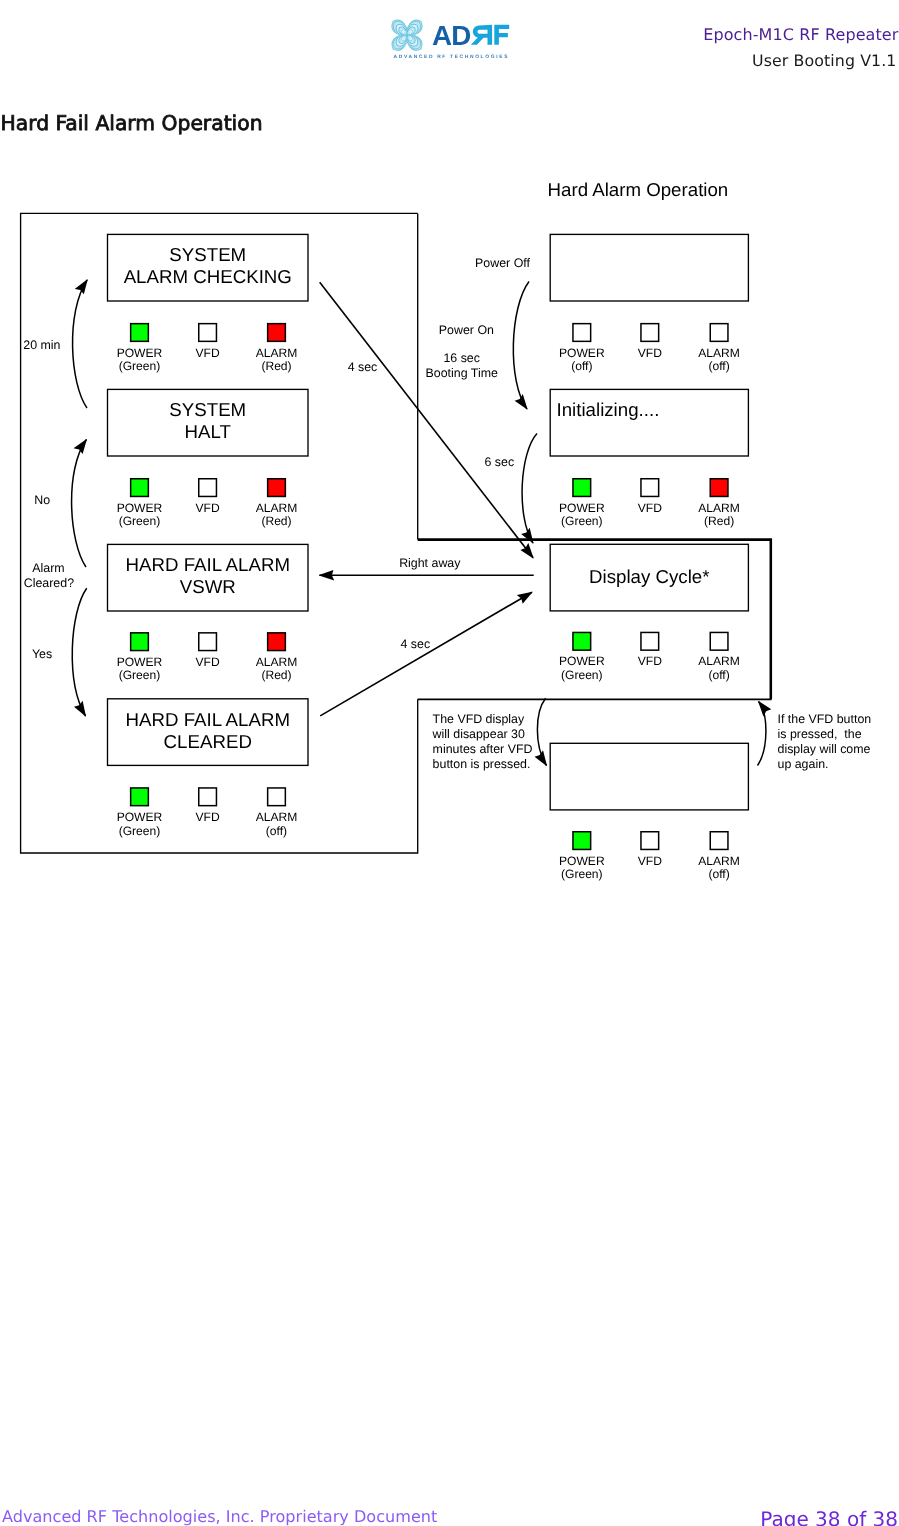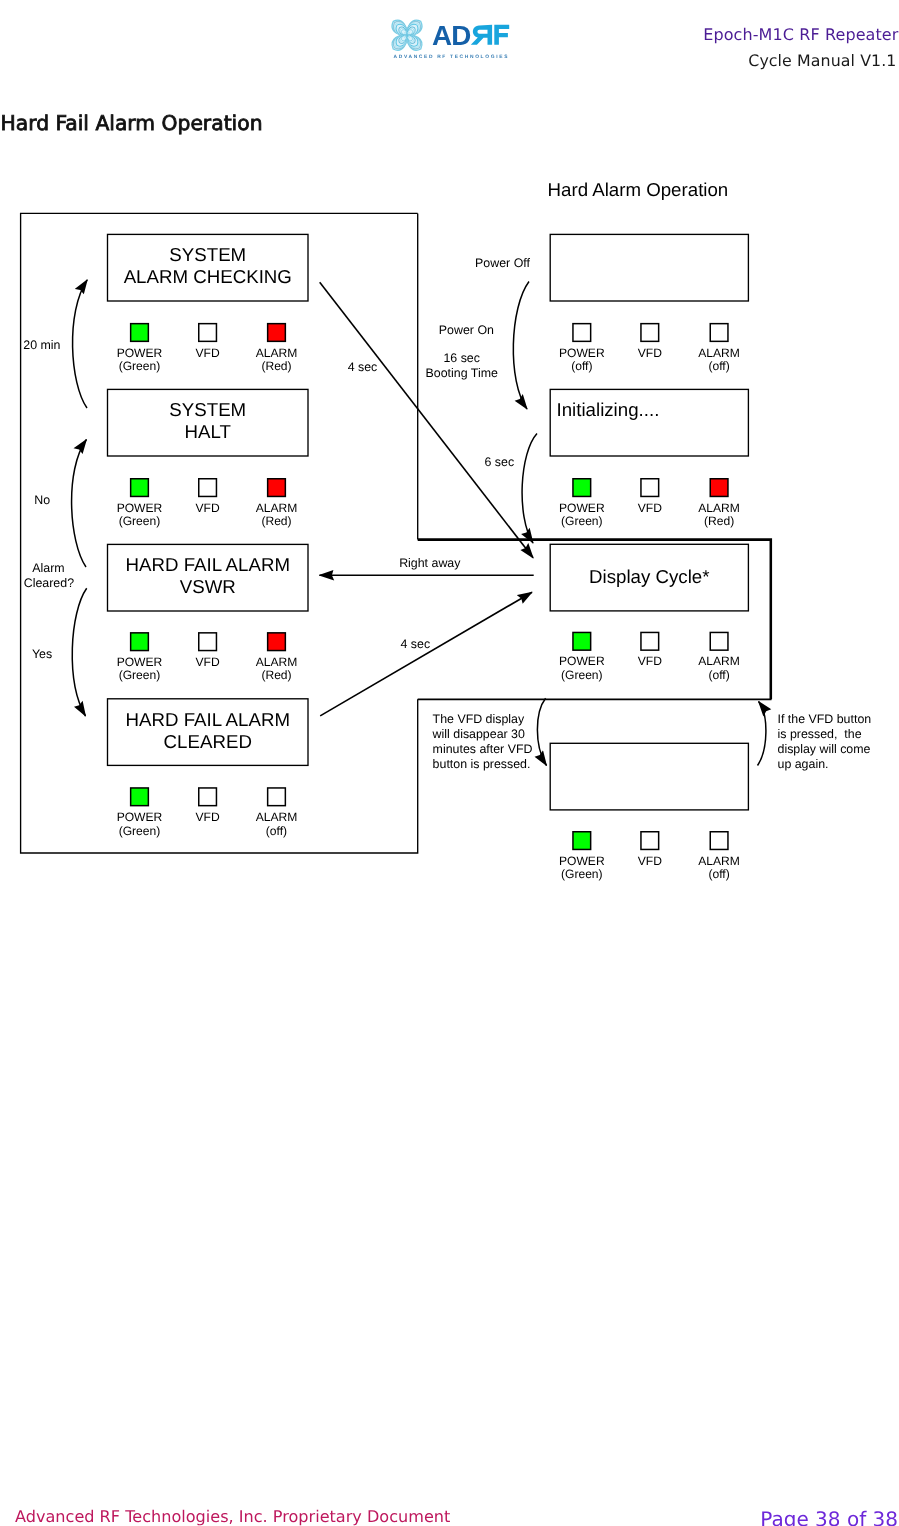--- a/index.html
+++ b/index.html
@@ -3,21 +3,21 @@
 <meta charset="utf-8">
 <style>
   html,body{margin:0;padding:0;}
   body{width:899px;height:1526px;background:#fff;-webkit-font-smoothing:antialiased;-moz-osx-font-smoothing:grayscale;text-rendering:geometricPrecision;font-family:"DejaVu Sans",sans-serif;position:relative;overflow:hidden;}
   .page{position:absolute;left:0;top:0;width:899px;height:1526px;}
   #diagram{position:absolute;left:0;top:0;}
   .hdr-logo{position:absolute;left:387px;top:-0.5px;margin-top:18px;}
   .hdr-line1{position:absolute;right:0.5px;top:25.0px;font-size:16.0px;color:#4c1d95;letter-spacing:0.1px;}
   .hdr-line2{position:absolute;right:2.5px;top:51.0px;font-size:15.8px;color:#1a1a1a;letter-spacing:0.1px;}
   .page-title{position:absolute;left:0px;top:108px;}
-  .ftr-left{position:absolute;left:15px;top:1507px;font-size:16.1px;color:#be185d;}
+  .ftr-left{position:absolute;left:2px;top:1507px;font-size:16.1px;color:#8b5cf6;}
   .ftr-right{position:absolute;right:1px;top:1507px;font-size:20px;color:#6d28d9;}
   #diagram text{font-family:"Liberation Sans",sans-serif;fill:#000;}
   .dg-title{font-size:18.7px;}
   .bx-txt{font-size:18.7px;}
   .led-lbl{font-size:12.1px;}
   .ar-lbl{font-size:12.4px;}
   .note-lbl{font-size:12.4px;white-space:pre;}
 </style>
 </head>
 <body>
@@ -85,21 +85,21 @@
           <path d="M105.1,6.8 v20.0 h-4.6 v-7.1 h-4.0 l-6.6,7.1 h-6.1 l7.0,-7.3
                    a6.1,6.1 0 0 1 1.2,-12.1 h0.9 v4.3 h-0.5 a2.0,2.0 0 0 0 0,4.0 h8.1 v-4.0 h-8.1 v-4.3 z"></path>
 
           <path d="M107.3,6.8 h14.9 v4.3 h-10.3 v3.9 h9.0 v4.3 h-9.0 v7.5 h-4.6 z"></path>
         </g>
       </g>
       <text x="6.5" y="40.3" font-family="'Liberation Sans',sans-serif" font-size="4.9" font-weight="bold" letter-spacing="1.66" fill="#3a7fb5">ADVANCED RF TECHNOLOGIES</text>
     </svg>
   </div>
   <div class="hdr-line1">Epoch-M1C RF Repeater</div>
-  <div class="hdr-line2">Cycle Manual V1.1</div>
+  <div class="hdr-line2">User Booting V1.1</div>
 
   <svg class="page-title" width="300" height="30" xmlns="http://www.w3.org/2000/svg">
     <text x="0.5" y="22" font-family="'DejaVu Sans',sans-serif" font-size="20.3" fill="#111" stroke="#111" stroke-width="0.8" paint-order="stroke">Hard Fail Alarm Operation</text>
   </svg>
 
   <svg id="diagram" width="899" height="920" viewBox="0 0 899 920" xmlns="http://www.w3.org/2000/svg">
     <defs>
       <marker id="ah" markerWidth="16" markerHeight="11" refX="15" refY="5.5" orient="auto" markerUnits="userSpaceOnUse">
         <path d="M0.3,0.2 L15.6,5.3 L15.6,5.7 L1.1,10.8 L2.6,5.5 Z" fill="#000"></path>
       </marker>

